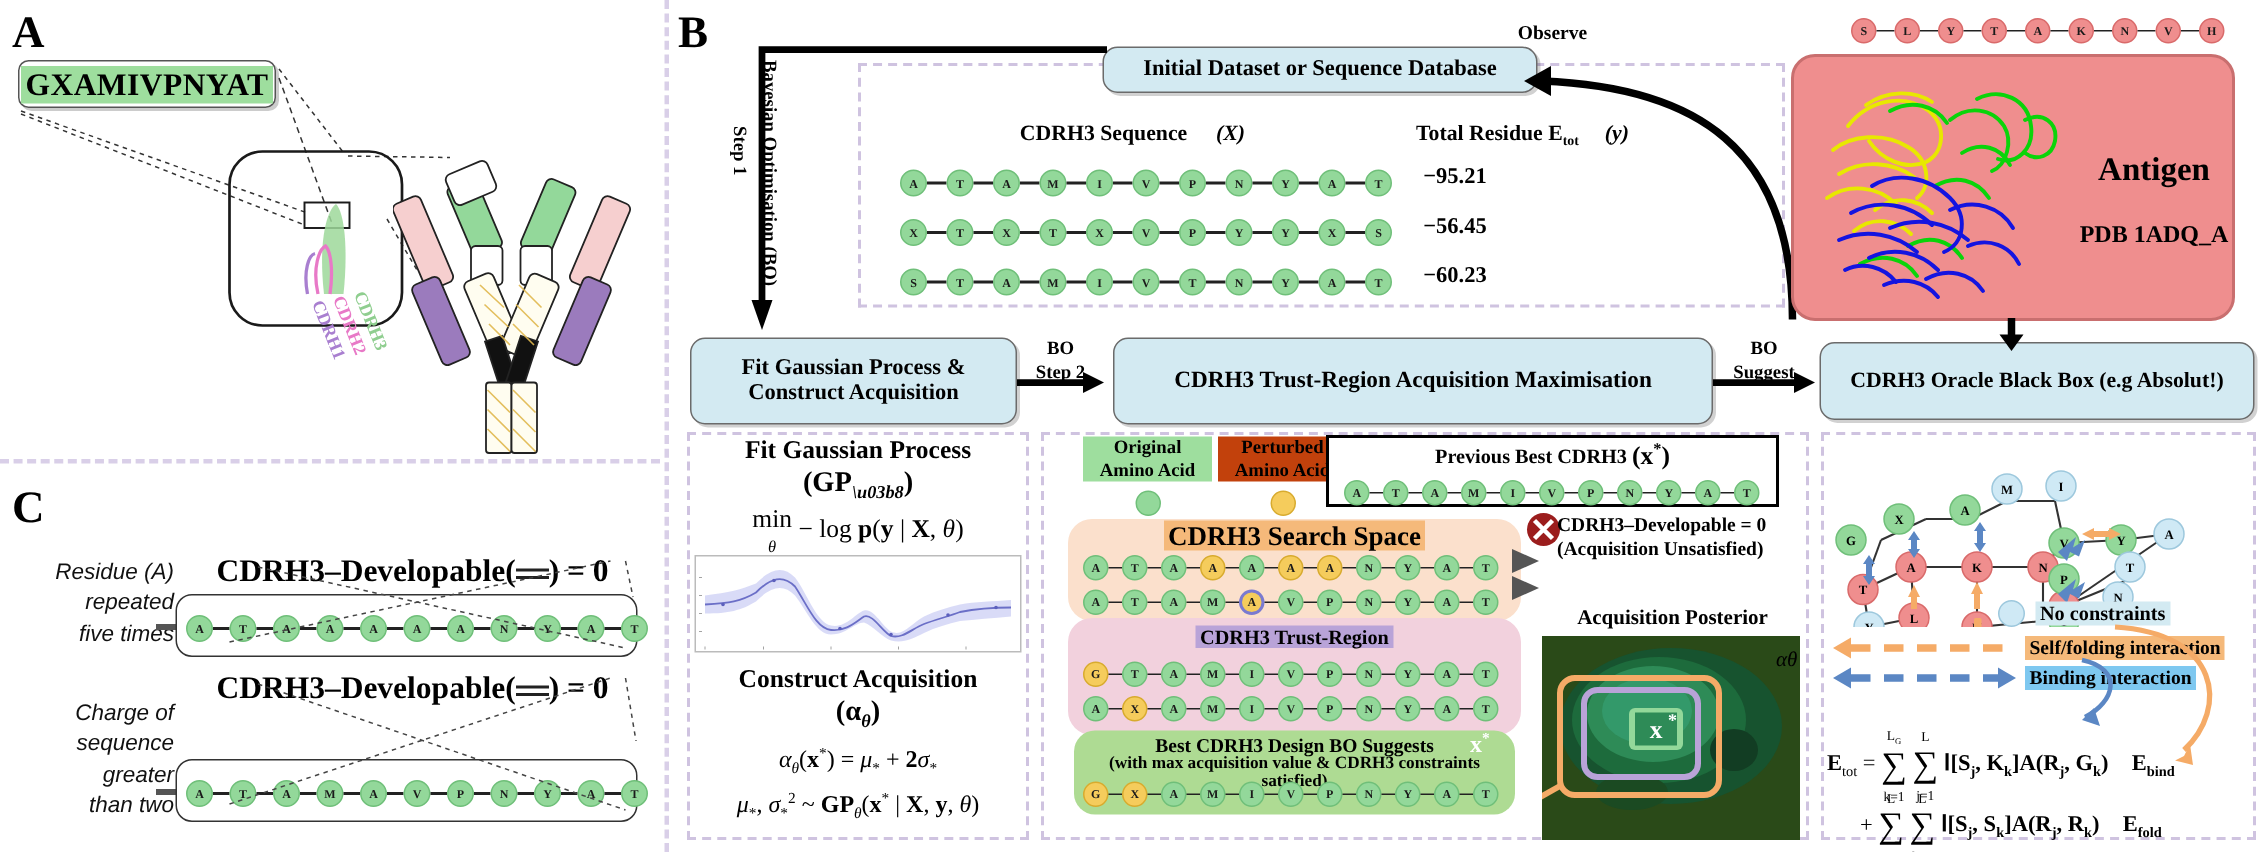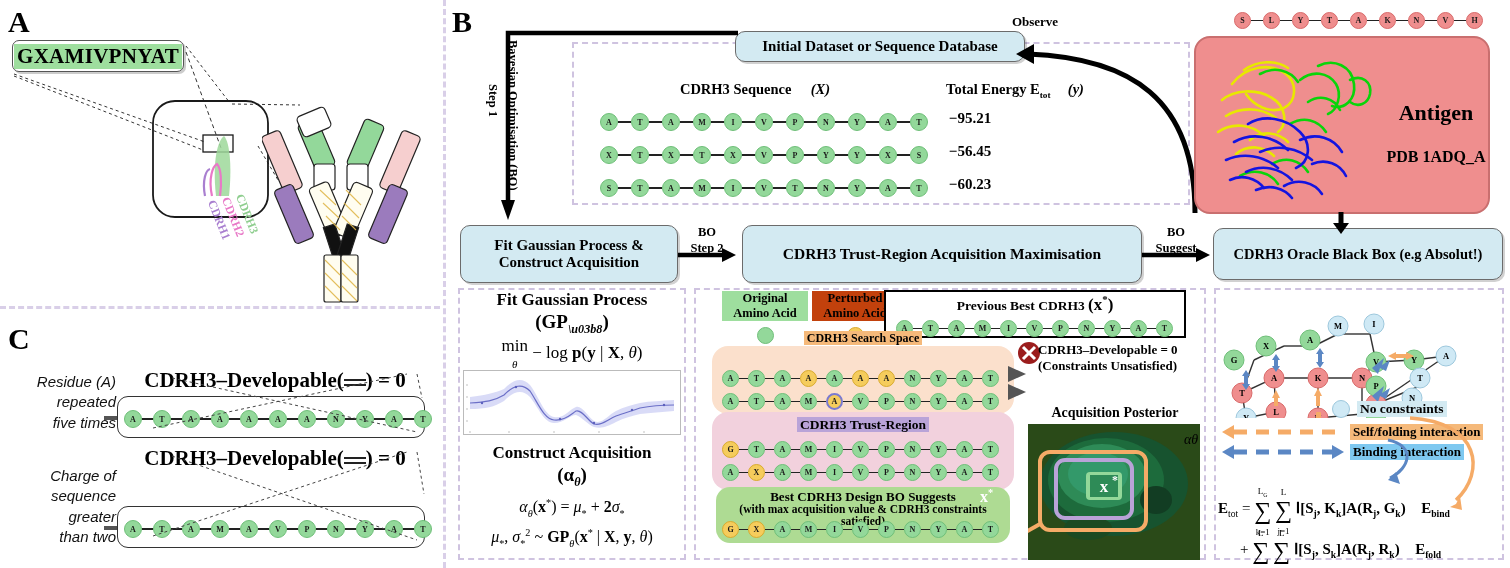--- a/index.html
+++ b/index.html
@@ -213,21 +213,21 @@
 </svg>
 <div style="position:absolute; left:505px; top:40px; font-size:12.5px; font-weight:bold; writing-mode:vertical-rl; color:#000;">Bayesian Optimisation (BO)</div>
 <div style="position:absolute; left:485px; top:84px; font-size:12.5px; font-weight:bold; writing-mode:vertical-rl; color:#000;">Step 1</div>
 
 <div class="caption" style="left:640px; top:81px; width:230px; font-size:14.5px;">
   <span>CDRH3 Sequence</span>
   <span style="display:inline-block; width:12px;"></span>
   <span class="bi">(X)</span>
 </div>
 <div class="caption" style="left:900px; top:81px; width:230px; font-size:14.5px;">
-  <span>Total Energy E</span><sub>tot</sub>
+  <span>Total Residue E</span><sub>tot</sub>
   <span style="display:inline-block; width:10px;"></span>
   <span class="bi">(y)</span>
 </div>
 
 <div class="chain" style="left:600px; top:113px;">
     <div class="res" style="width: 18px; height: 18px; font-size: 8px;">A</div>
     <div class="link" style="width: 13px;"></div>
     <div class="res" style="width: 18px; height: 18px; font-size: 8px;">T</div>
     <div class="link" style="width: 13px;"></div>
     <div class="res" style="width: 18px; height: 18px; font-size: 8px;">A</div>
@@ -408,21 +408,21 @@
     <div class="res" style="width: 17px; height: 17px; font-size: 8px;">N</div>
     <div class="link" style="width: 9px;"></div>
     <div class="res" style="width: 17px; height: 17px; font-size: 8px;">Y</div>
     <div class="link" style="width: 9px;"></div>
     <div class="res" style="width: 17px; height: 17px; font-size: 8px;">A</div>
     <div class="link" style="width: 9px;"></div>
     <div class="res" style="width: 17px; height: 17px; font-size: 8px;">T</div>
   </div>
 
 <div style="position:absolute; left:712px; top:346px; width:302px; height:68px; background:#fbe0cc; border-radius:16px;"></div>
-<div class="caption" style="left:712px; top:331px; width:302px; font-size:12px;">
+<div class="caption" style="left:712px; top:347px; width:302px; font-size:18px;">
   <span class="hl hl-orange">CDRH3 Search Space</span>
 </div>
 <div class="chain" style="left:722px; top:370px;">
     <div class="res" style="width: 17px; height: 17px; font-size: 8px;">A</div>
     <div class="link" style="width: 9px;"></div>
     <div class="res" style="width: 17px; height: 17px; font-size: 8px;">T</div>
     <div class="link" style="width: 9px;"></div>
     <div class="res" style="width: 17px; height: 17px; font-size: 8px;">A</div>
     <div class="link" style="width: 9px;"></div>
     <div class="res pert" style="width: 17px; height: 17px; font-size: 8px;">A</div>
@@ -550,21 +550,21 @@
   <path d="M2,6 L20,14 L2,22 Z" fill="#555"></path>
   <path d="M2,24 L20,32 L2,40 Z" fill="#555"></path>
 </svg>
 
 <svg style="position:absolute; left:1016px; top:340px; width:26px; height:26px;">
   <circle cx="13" cy="13" r="11" fill="#9b1d1d"></circle>
   <path d="M7,7 L19,19 M19,7 L7,19" stroke="#fff" stroke-width="3"></path>
 </svg>
 <div class="caption" style="left:1038px; top:342px; width:170px; font-size:13px; text-align:left; line-height:1.25;">
   <div>CDRH3–Developable = 0</div>
-  <div>(Constraints Unsatisfied)</div>
+  <div>(Acquisition Unsatisfied)</div>
 </div>
 
 <div class="caption" style="left:1026px; top:405px; width:178px; font-size:14px;">Acquisition Posterior</div>
 <svg style="position:absolute; left:1028px; top:424px; width:172px; height:136px;">
   <rect x="0" y="0" width="172" height="136" fill="#2a4a18"></rect>
   <ellipse cx="86" cy="60" rx="74" ry="52" fill="#17532f"></ellipse>
   <ellipse cx="78" cy="56" rx="58" ry="42" fill="#1d6b3c"></ellipse>
   <ellipse cx="74" cy="52" rx="44" ry="32" fill="#2e8b57"></ellipse>
   <ellipse cx="70" cy="50" rx="30" ry="22" fill="#33996a"></ellipse>
   <ellipse cx="128" cy="76" rx="16" ry="14" fill="#123d23"></ellipse>

